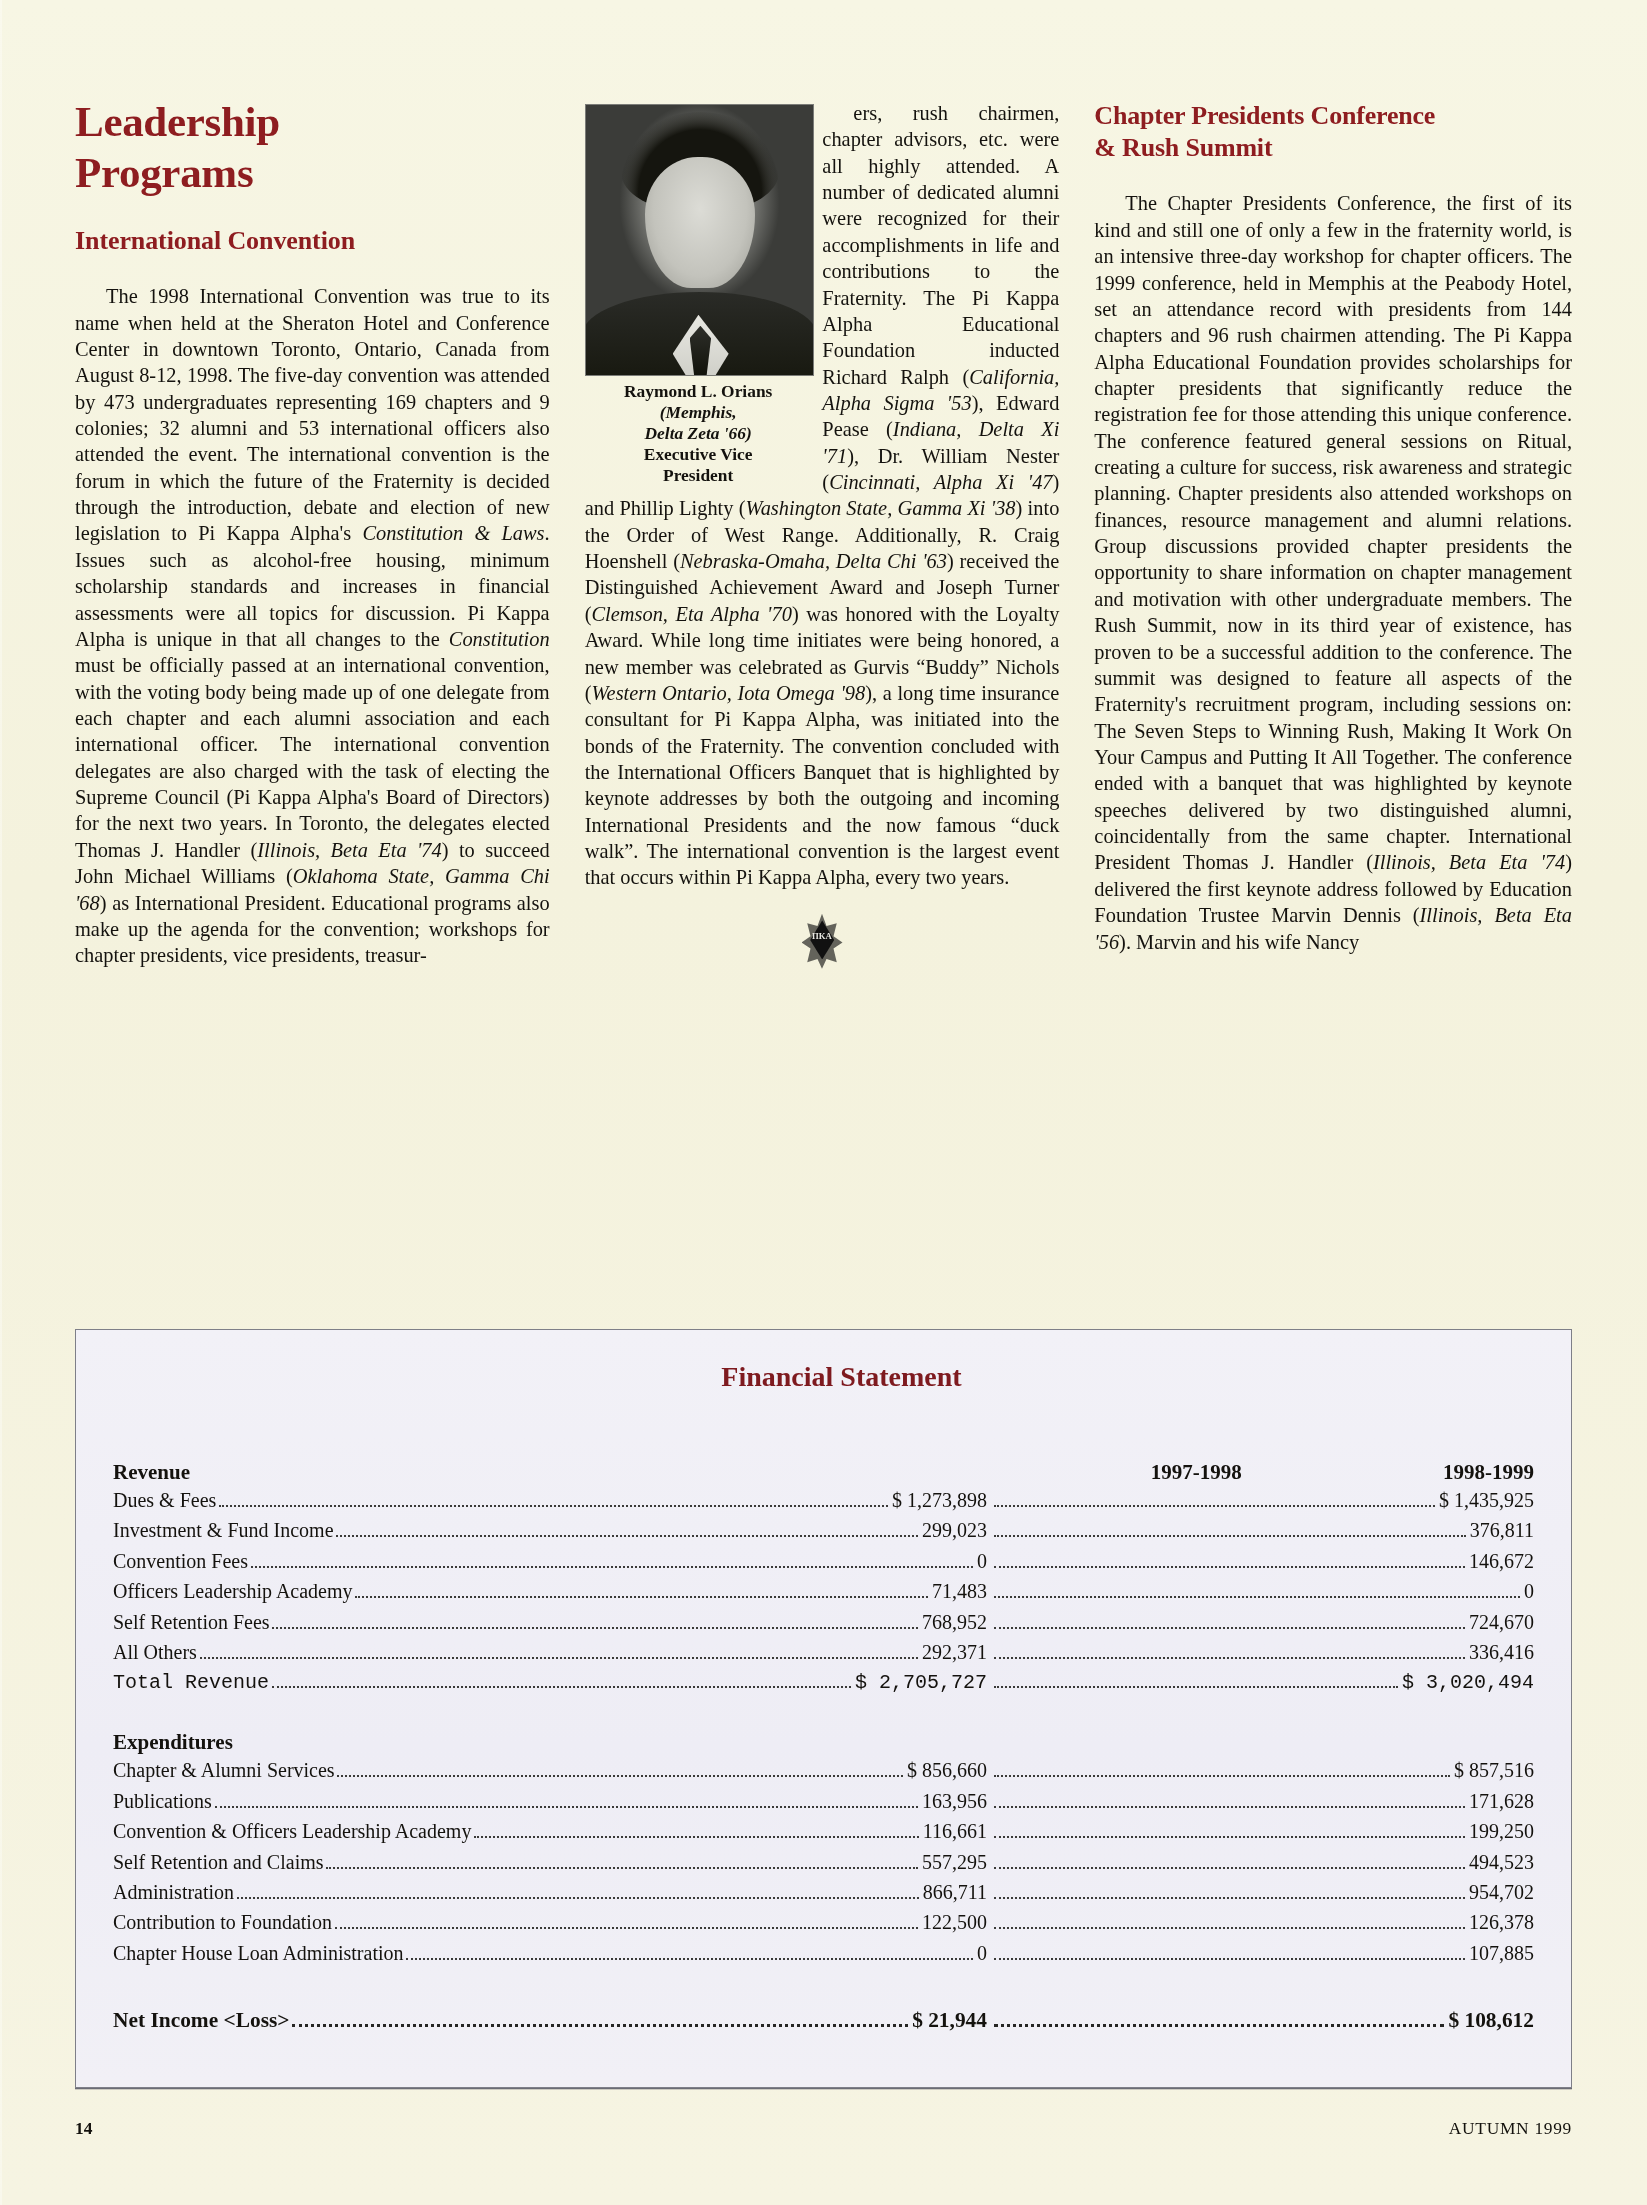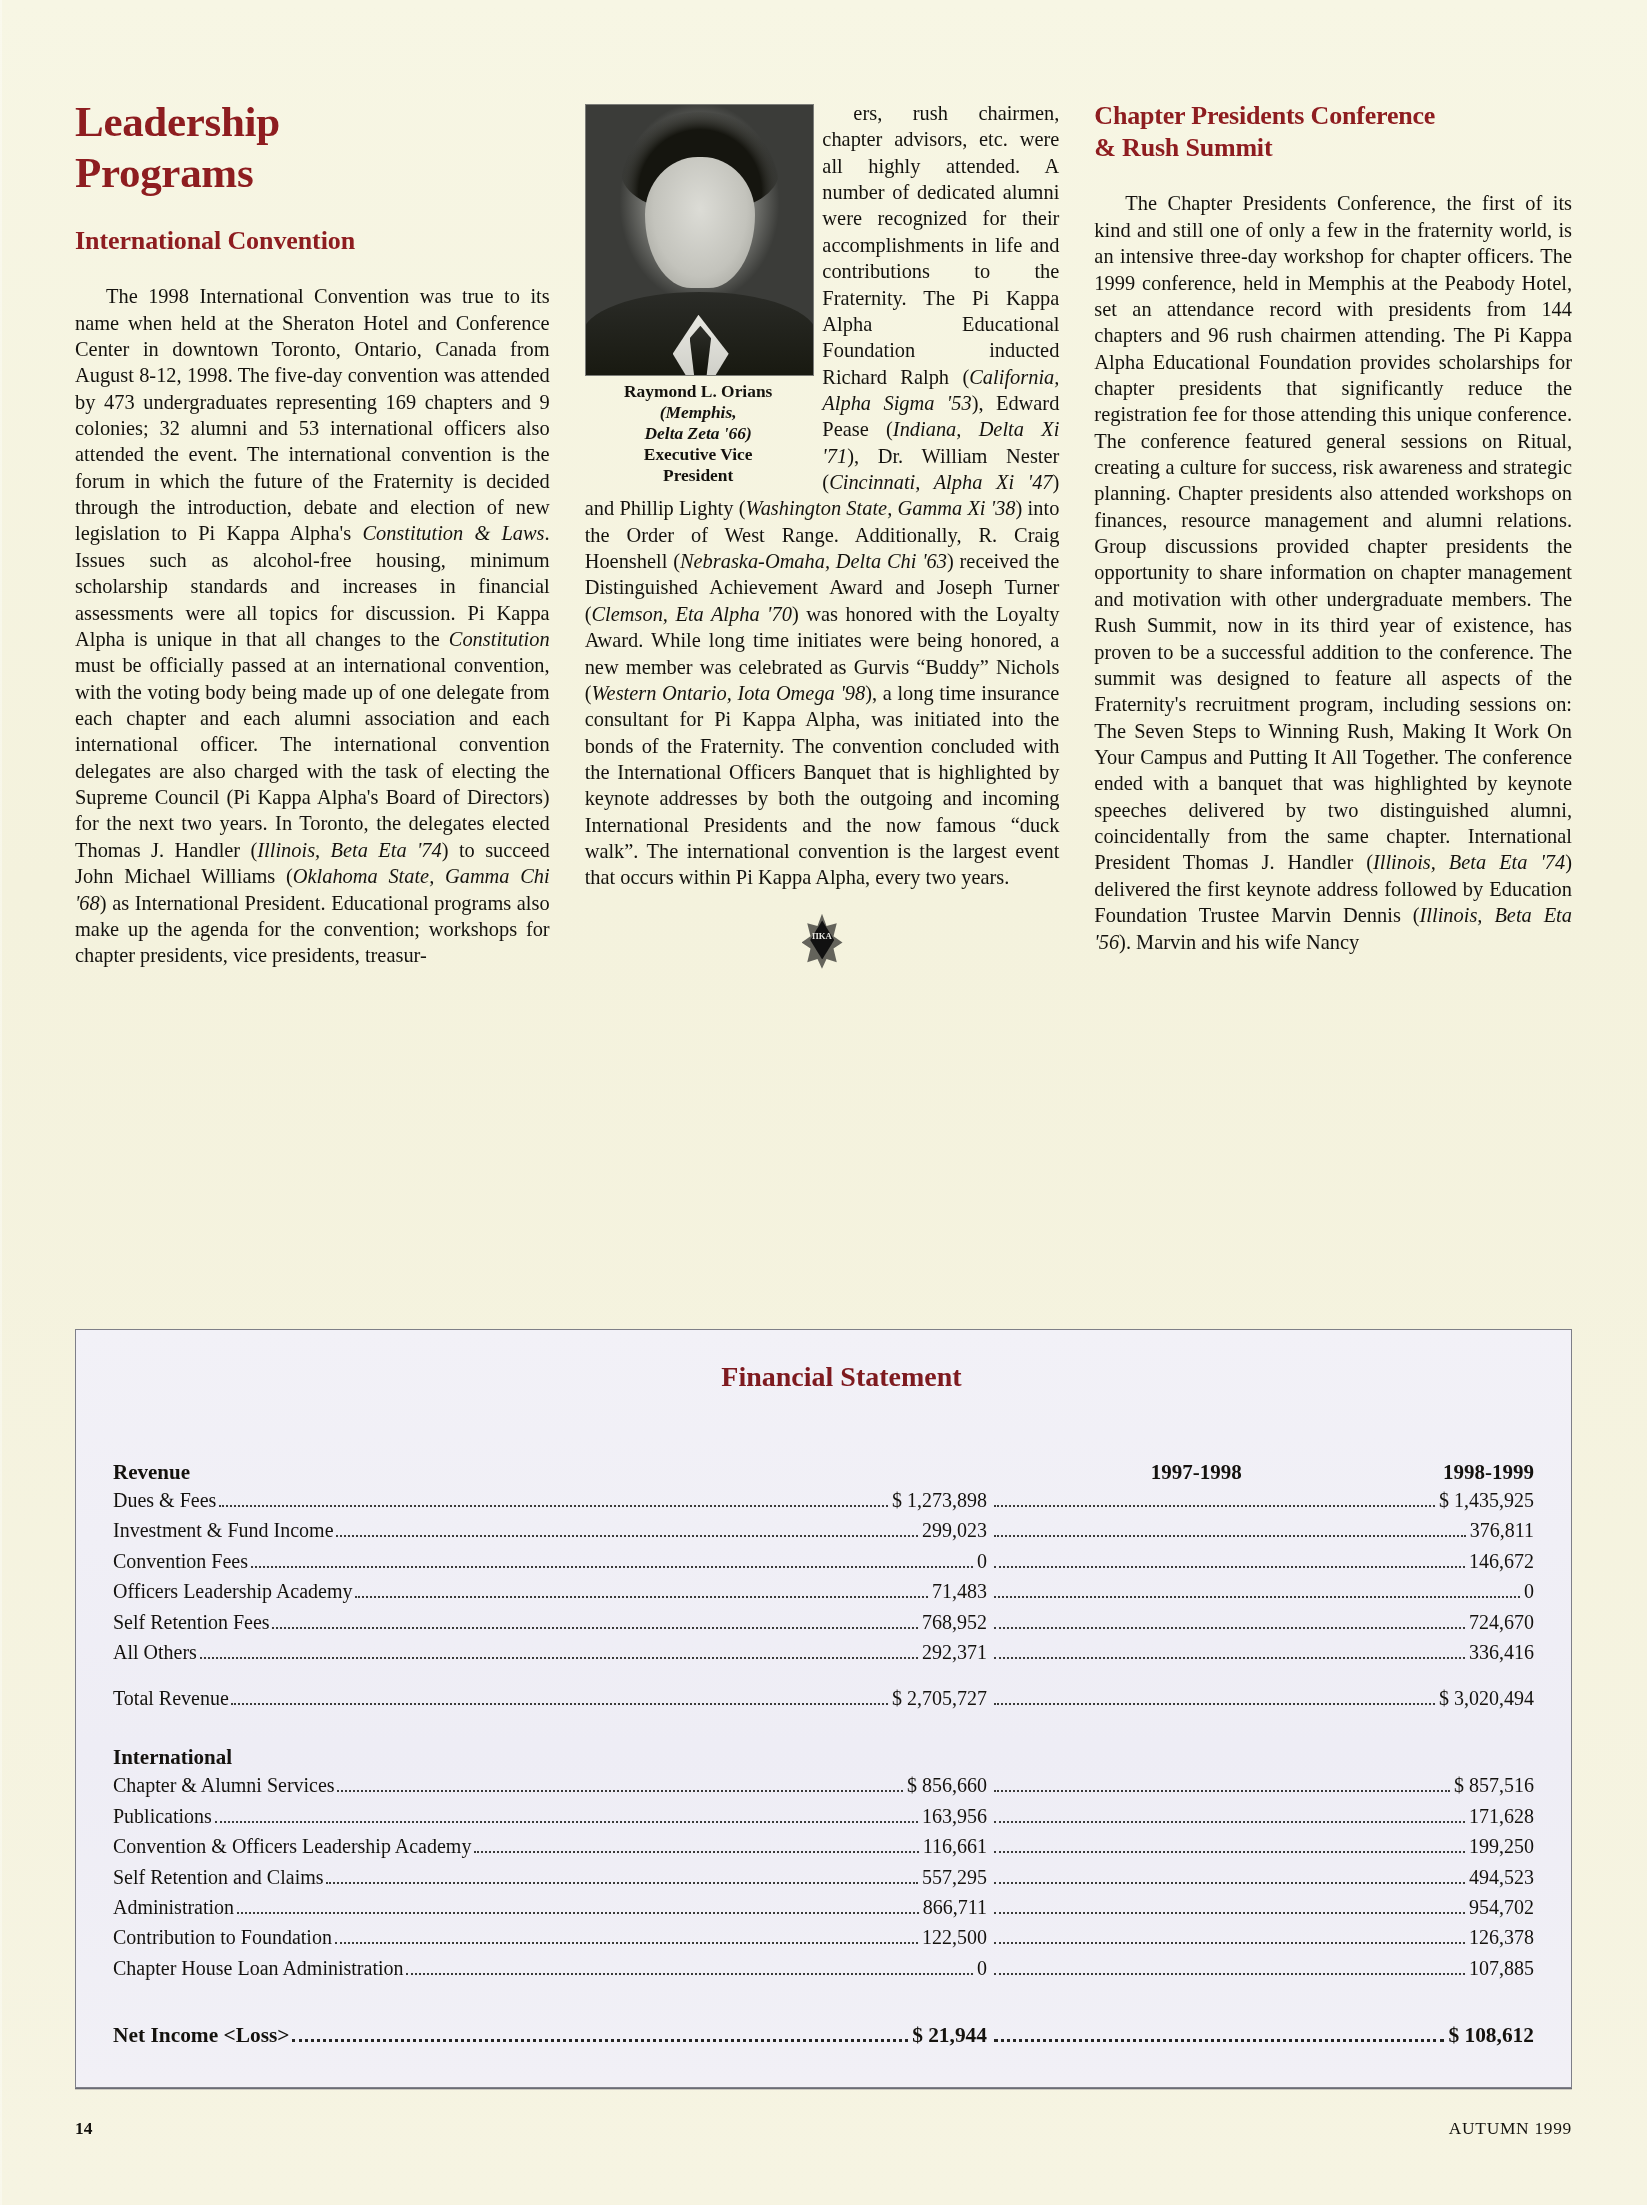--- a/index.html
+++ b/index.html
@@ -137,21 +137,21 @@
   .row .dots{
     flex:1 1 auto;min-width:8px;
     border-bottom:2px dotted #3a3a38;
     margin:0 4px 6px 2.7px;height:0;
   }
   .row .val{
     flex:0 0 auto;text-align:right;white-space:nowrap;
   }
   .row .seg2{display:flex;align-items:baseline;width:547px;}
   .row .seg2 .dots{margin-left:6.7px;}
-  .row.total{margin-top:16px;}
+  .row.total{margin-top:1px;font-family:Liberation Mono, monospace;}
   .row.net{font-weight:bold;font-size:21.4px;margin-top:36px;}
   .row.net .dots{border-bottom:3.3px dotted #262624;}
   .gap{height:29px;}
 
   
   .footer{
     position:absolute;left:75px;right:75px;top:2118px;
     display:flex;justify-content:space-between;font-size:17.4px;
   }
   .footer .pg{font-weight:bold;}
@@ -286,21 +286,21 @@
             <span class="seg2">
               <span class="dots"></span>
               <span class="val">$ 3,020,494</span>
             </span>
           </div>
         </div>
 
       <div class="gap"></div>
 
       <div class="sect-head">
-        <span class="lbl">International</span>
+        <span class="lbl">Expenditures</span>
       </div>
 
       <div id="expenditure-rows">
           <div class="row">
             <span class="lbl">Chapter &amp; Alumni Services</span>
             <span class="dots"></span>
             <span class="val">$ 856,660</span>
             <span class="seg2">
               <span class="dots"></span>
               <span class="val">$ 857,516</span>

